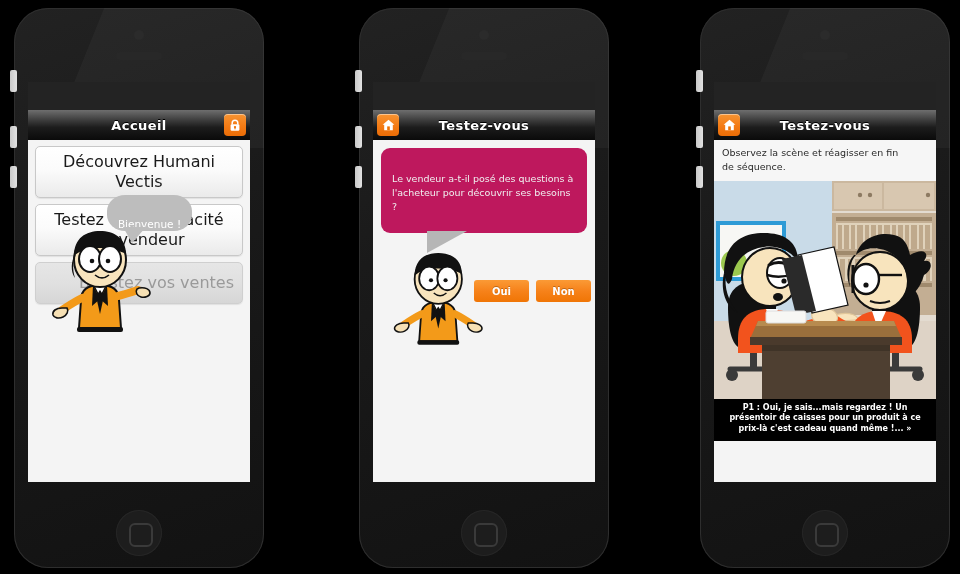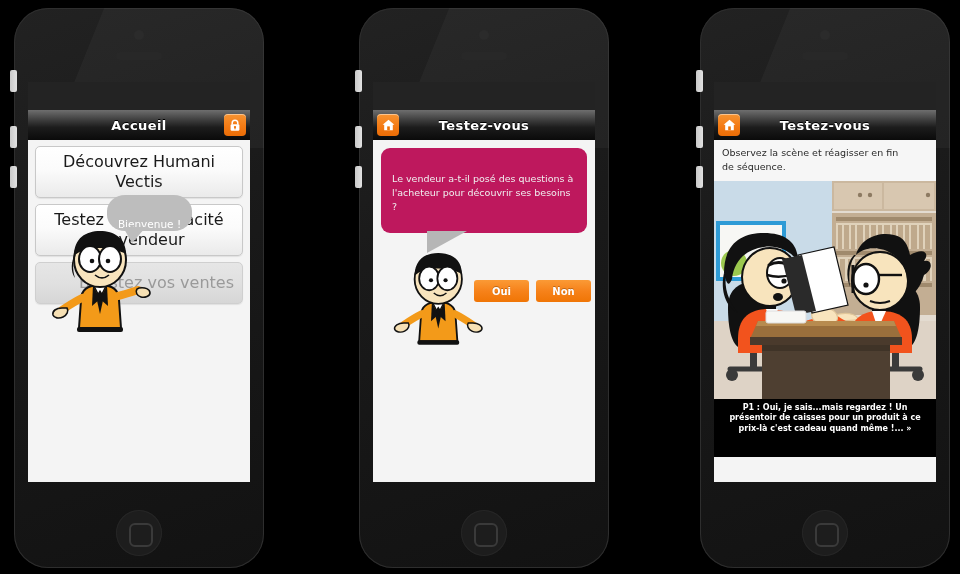--- a/index.html
+++ b/index.html
@@ -134,21 +134,21 @@
     background: linear-gradient(180deg,#fb9a36 0%, #f6821a 50%, #f07505 100%);
     color:#fff; font-size:10px; font-weight:bold;
     display:flex; align-items:center; justify-content:center;
     text-shadow:0 -1px 0 rgba(0,0,0,.25);
   }
 
   
   .instr { background:#f6f6f6; padding:6px 24px 7px 8px; }
   .instr p { font-size:9.5px; color:#2a2a2a; line-height:1.45; }
   .scene { position:relative; width:100%; height:218px; overflow:hidden; background:#d7ccc0; }
-  .caption { background:#000; padding:4px 6px 22px 6px; }
+  .caption { background:#000; padding:4px 6px 6px 6px; }
   .caption p { color:#fff; font-size:8px; font-weight:bold; line-height:1.35; text-align:center; }
 
   svg { display:block; }
 </style>
 </head>
 <body>
 
 <div class="stage">
 
   <div class="phone p1">

